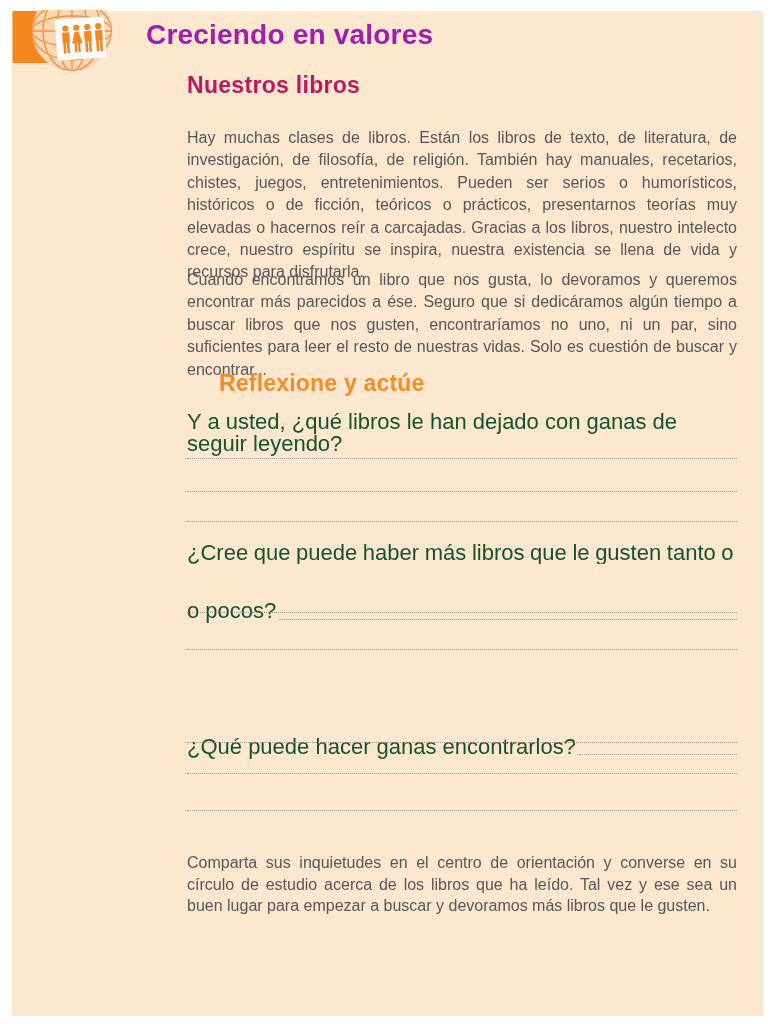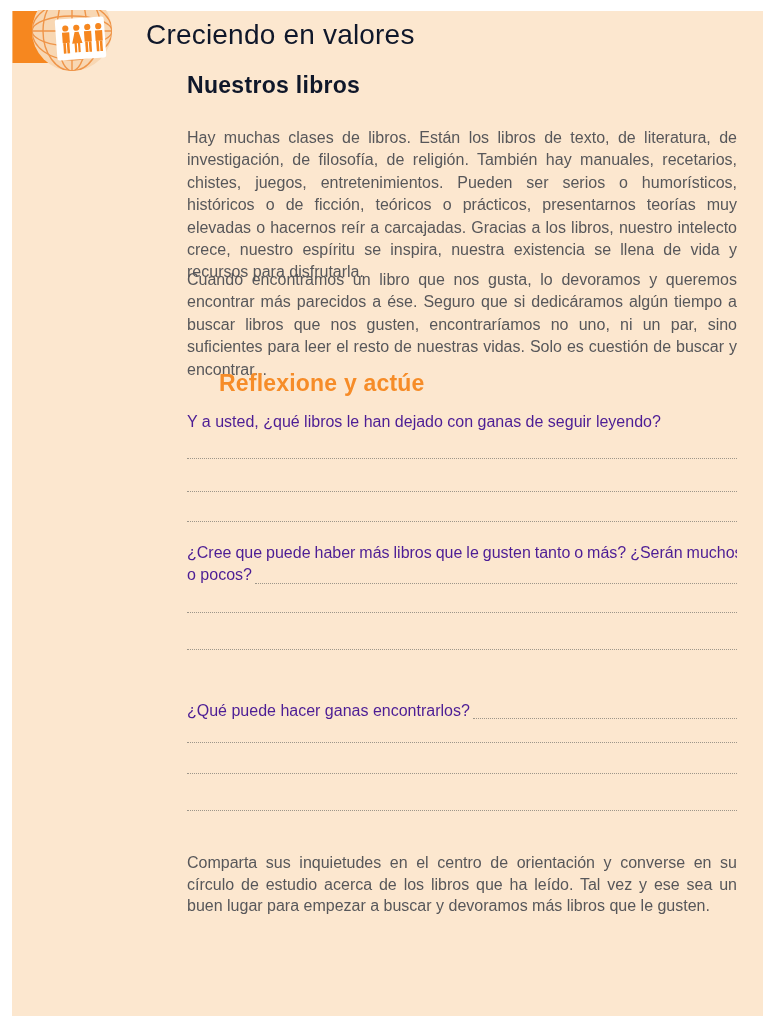--- a/index.html
+++ b/index.html
@@ -17,31 +17,31 @@
   }
   .logo {
     position: absolute;
     left: 0; top: -1px;
     width: 140px; height: 66px;
   }
   .page-title {
     position: absolute;
     left: 134px; top: 8px;
     font-size: 28px;
-    font-weight: normal;
-    color: #0f172a;
+    font-weight: bold;
+    color: #a21caf;
     letter-spacing: 0.2px;
     white-space: nowrap;
   }
   .article-title {
     position: absolute;
     left: 175px; top: 61px;
     font-size: 23px;
     font-weight: bold;
-    color: #0f172a;
+    color: #be185d;
     letter-spacing: 0.3px;
   }
   .col { left: 175px; width: 550px; position: absolute; }
   .body-text {
     font-size: 16px;
     line-height: 22.4px;
     color: #57575a;
     text-align: justify;
   }
   .p1 { top: 116px; }
@@ -49,36 +49,36 @@
   .activity-title {
     position: absolute;
     left: 175px; top: 359px;
     font-size: 23px;
     font-weight: bold;
     color: #f68c28;
     letter-spacing: 0.2px;
     margin-left: 32px;
   }
   .question {
-    font-size: 16px;
+    font-size: 22px;
     line-height: 22.4px;
-    color: #4c1d95;
+    color: #14532d;
   }
   .q1 { top: 400px; }
   .q2 { top: 531px; }
   .q2-line1 {
     text-align: justify;
     text-align-last: justify;
     word-spacing: -0.5px;
     overflow: hidden;
     white-space: nowrap;
   }
   .q3 { top: 689px; }
   .fill-row { display: flex; align-items: flex-end; }
-  .fill-row > span:first-child { white-space: nowrap; }
+  .fill-row > span:first-child { white-space: nowrap; margin-top: 36px; }
   .dotfill {
     flex: 1;
     border-bottom: 1px dotted #9d968a;
     margin: 0 0 3px 3px;
     height: 1px;
   }
   .answer-line {
     position: absolute;
     left: 175px; width: 550px;
     height: 0;

